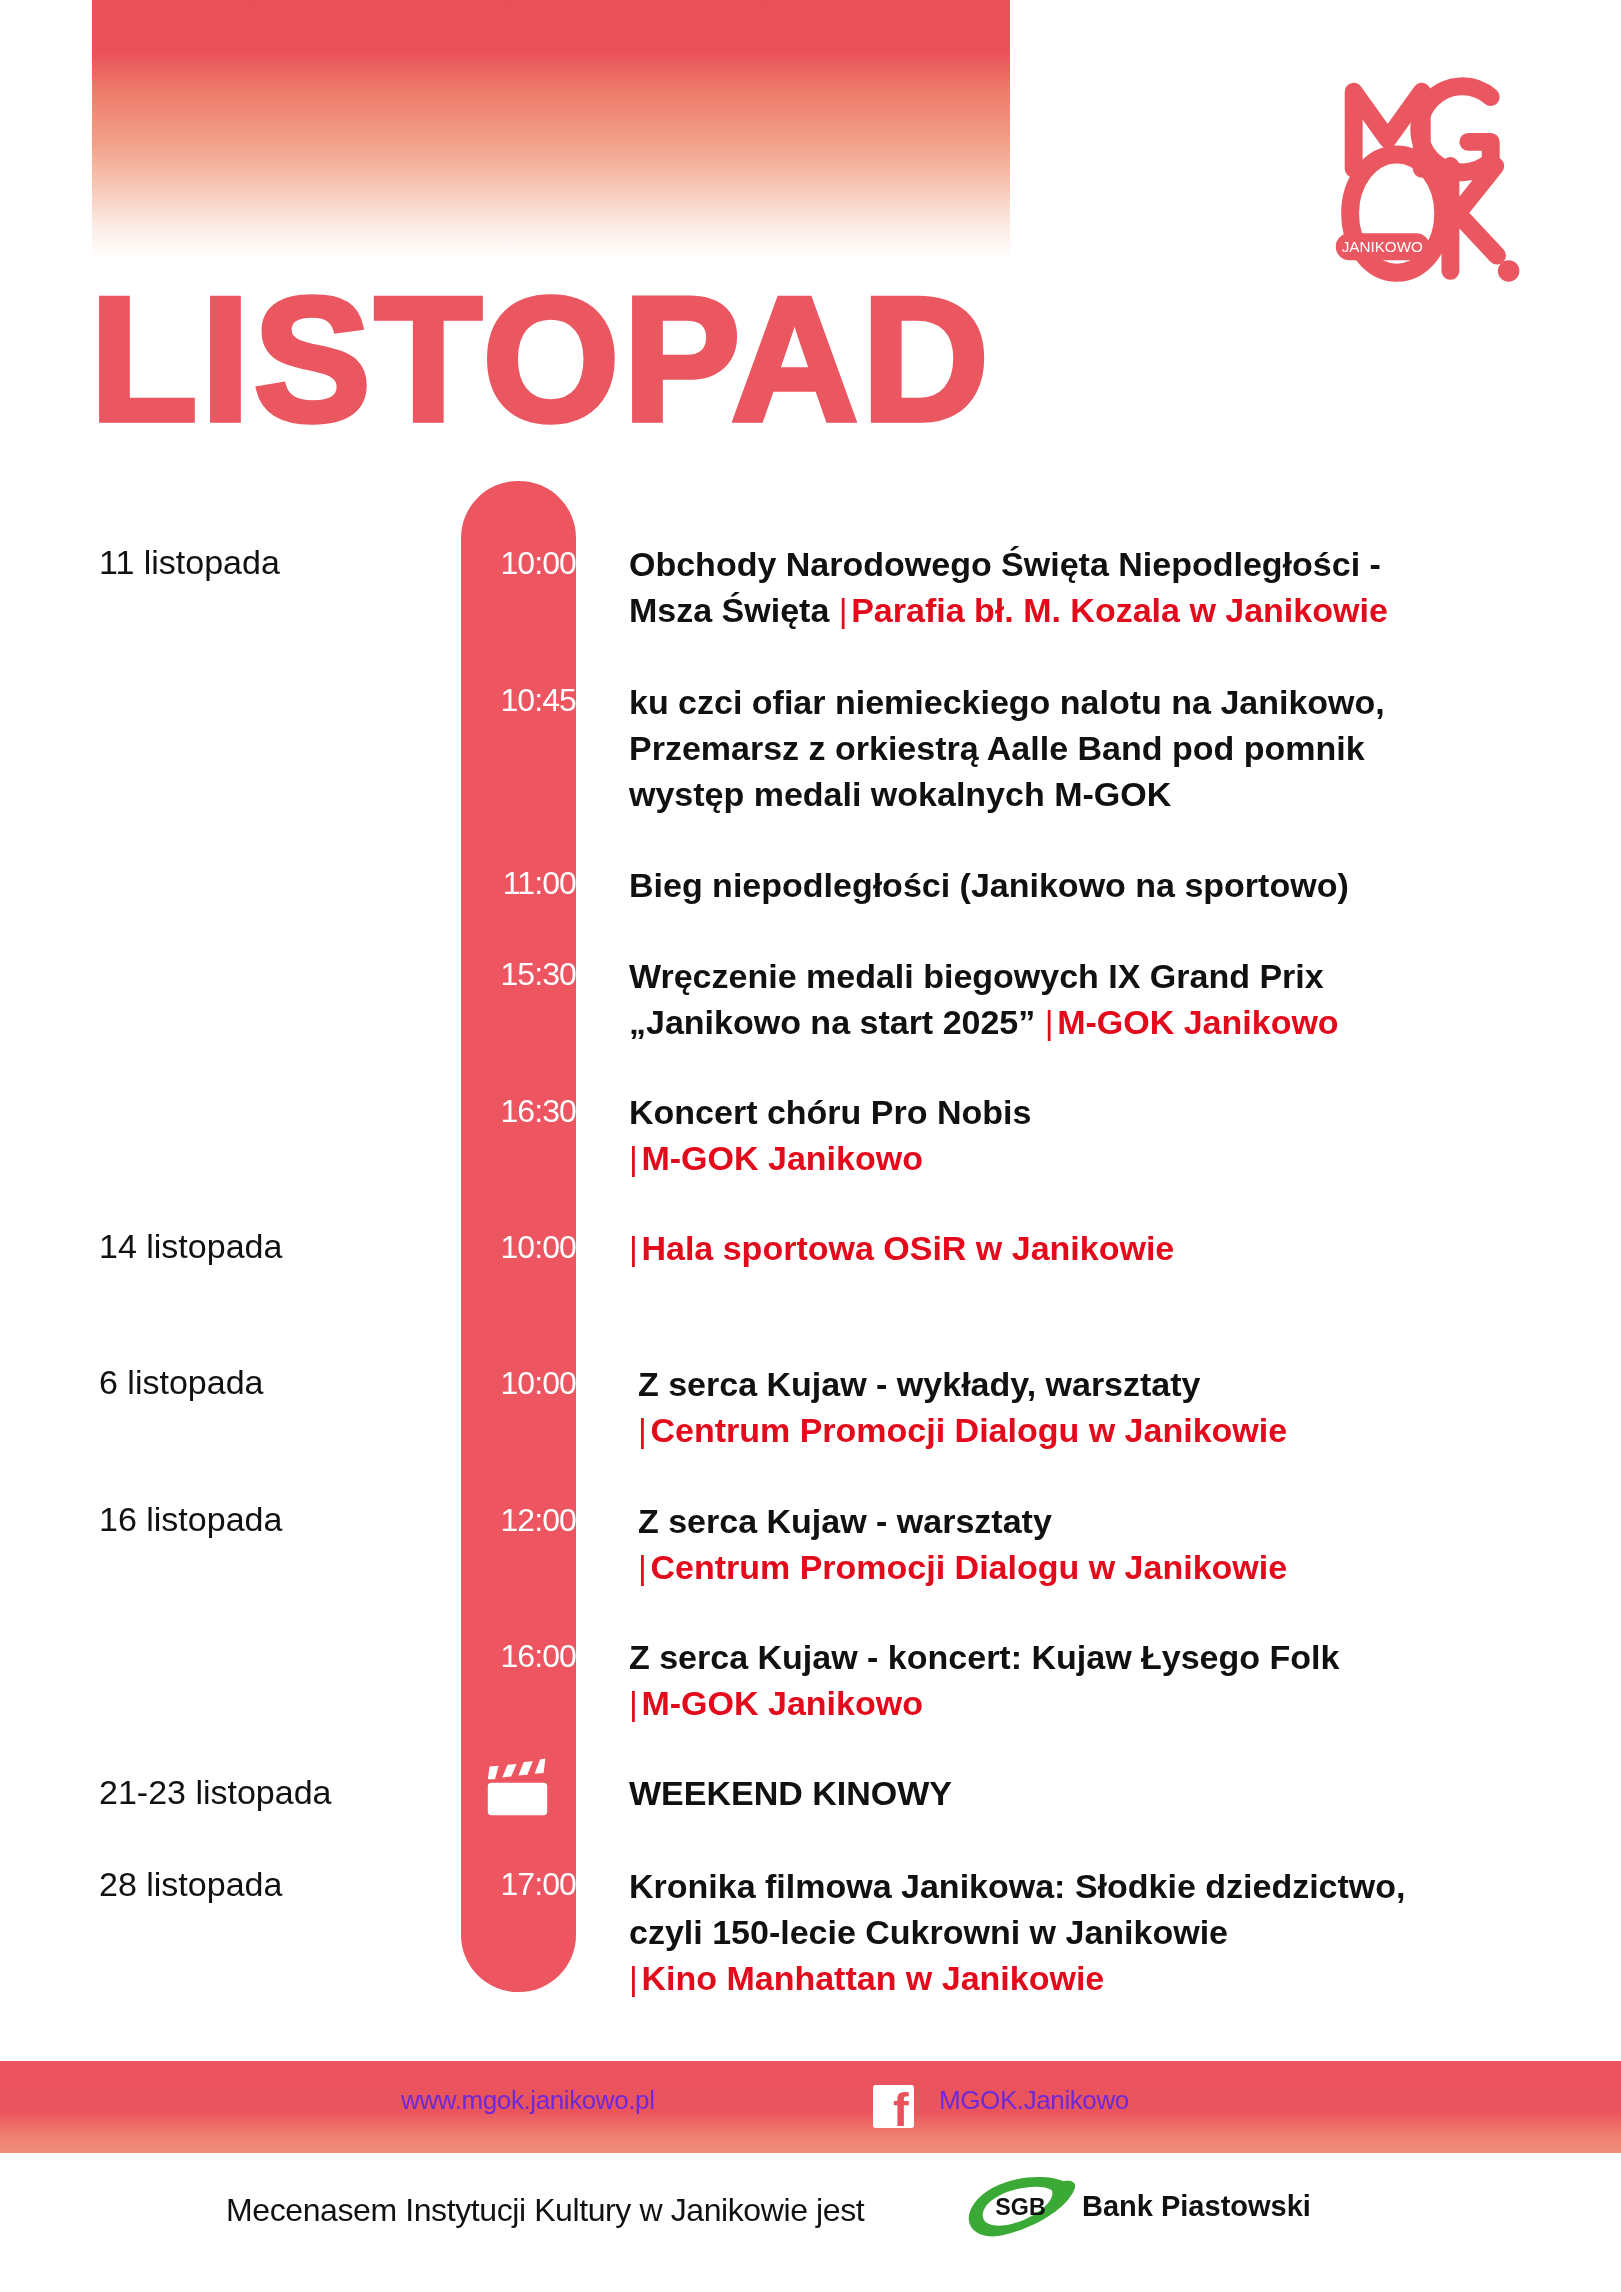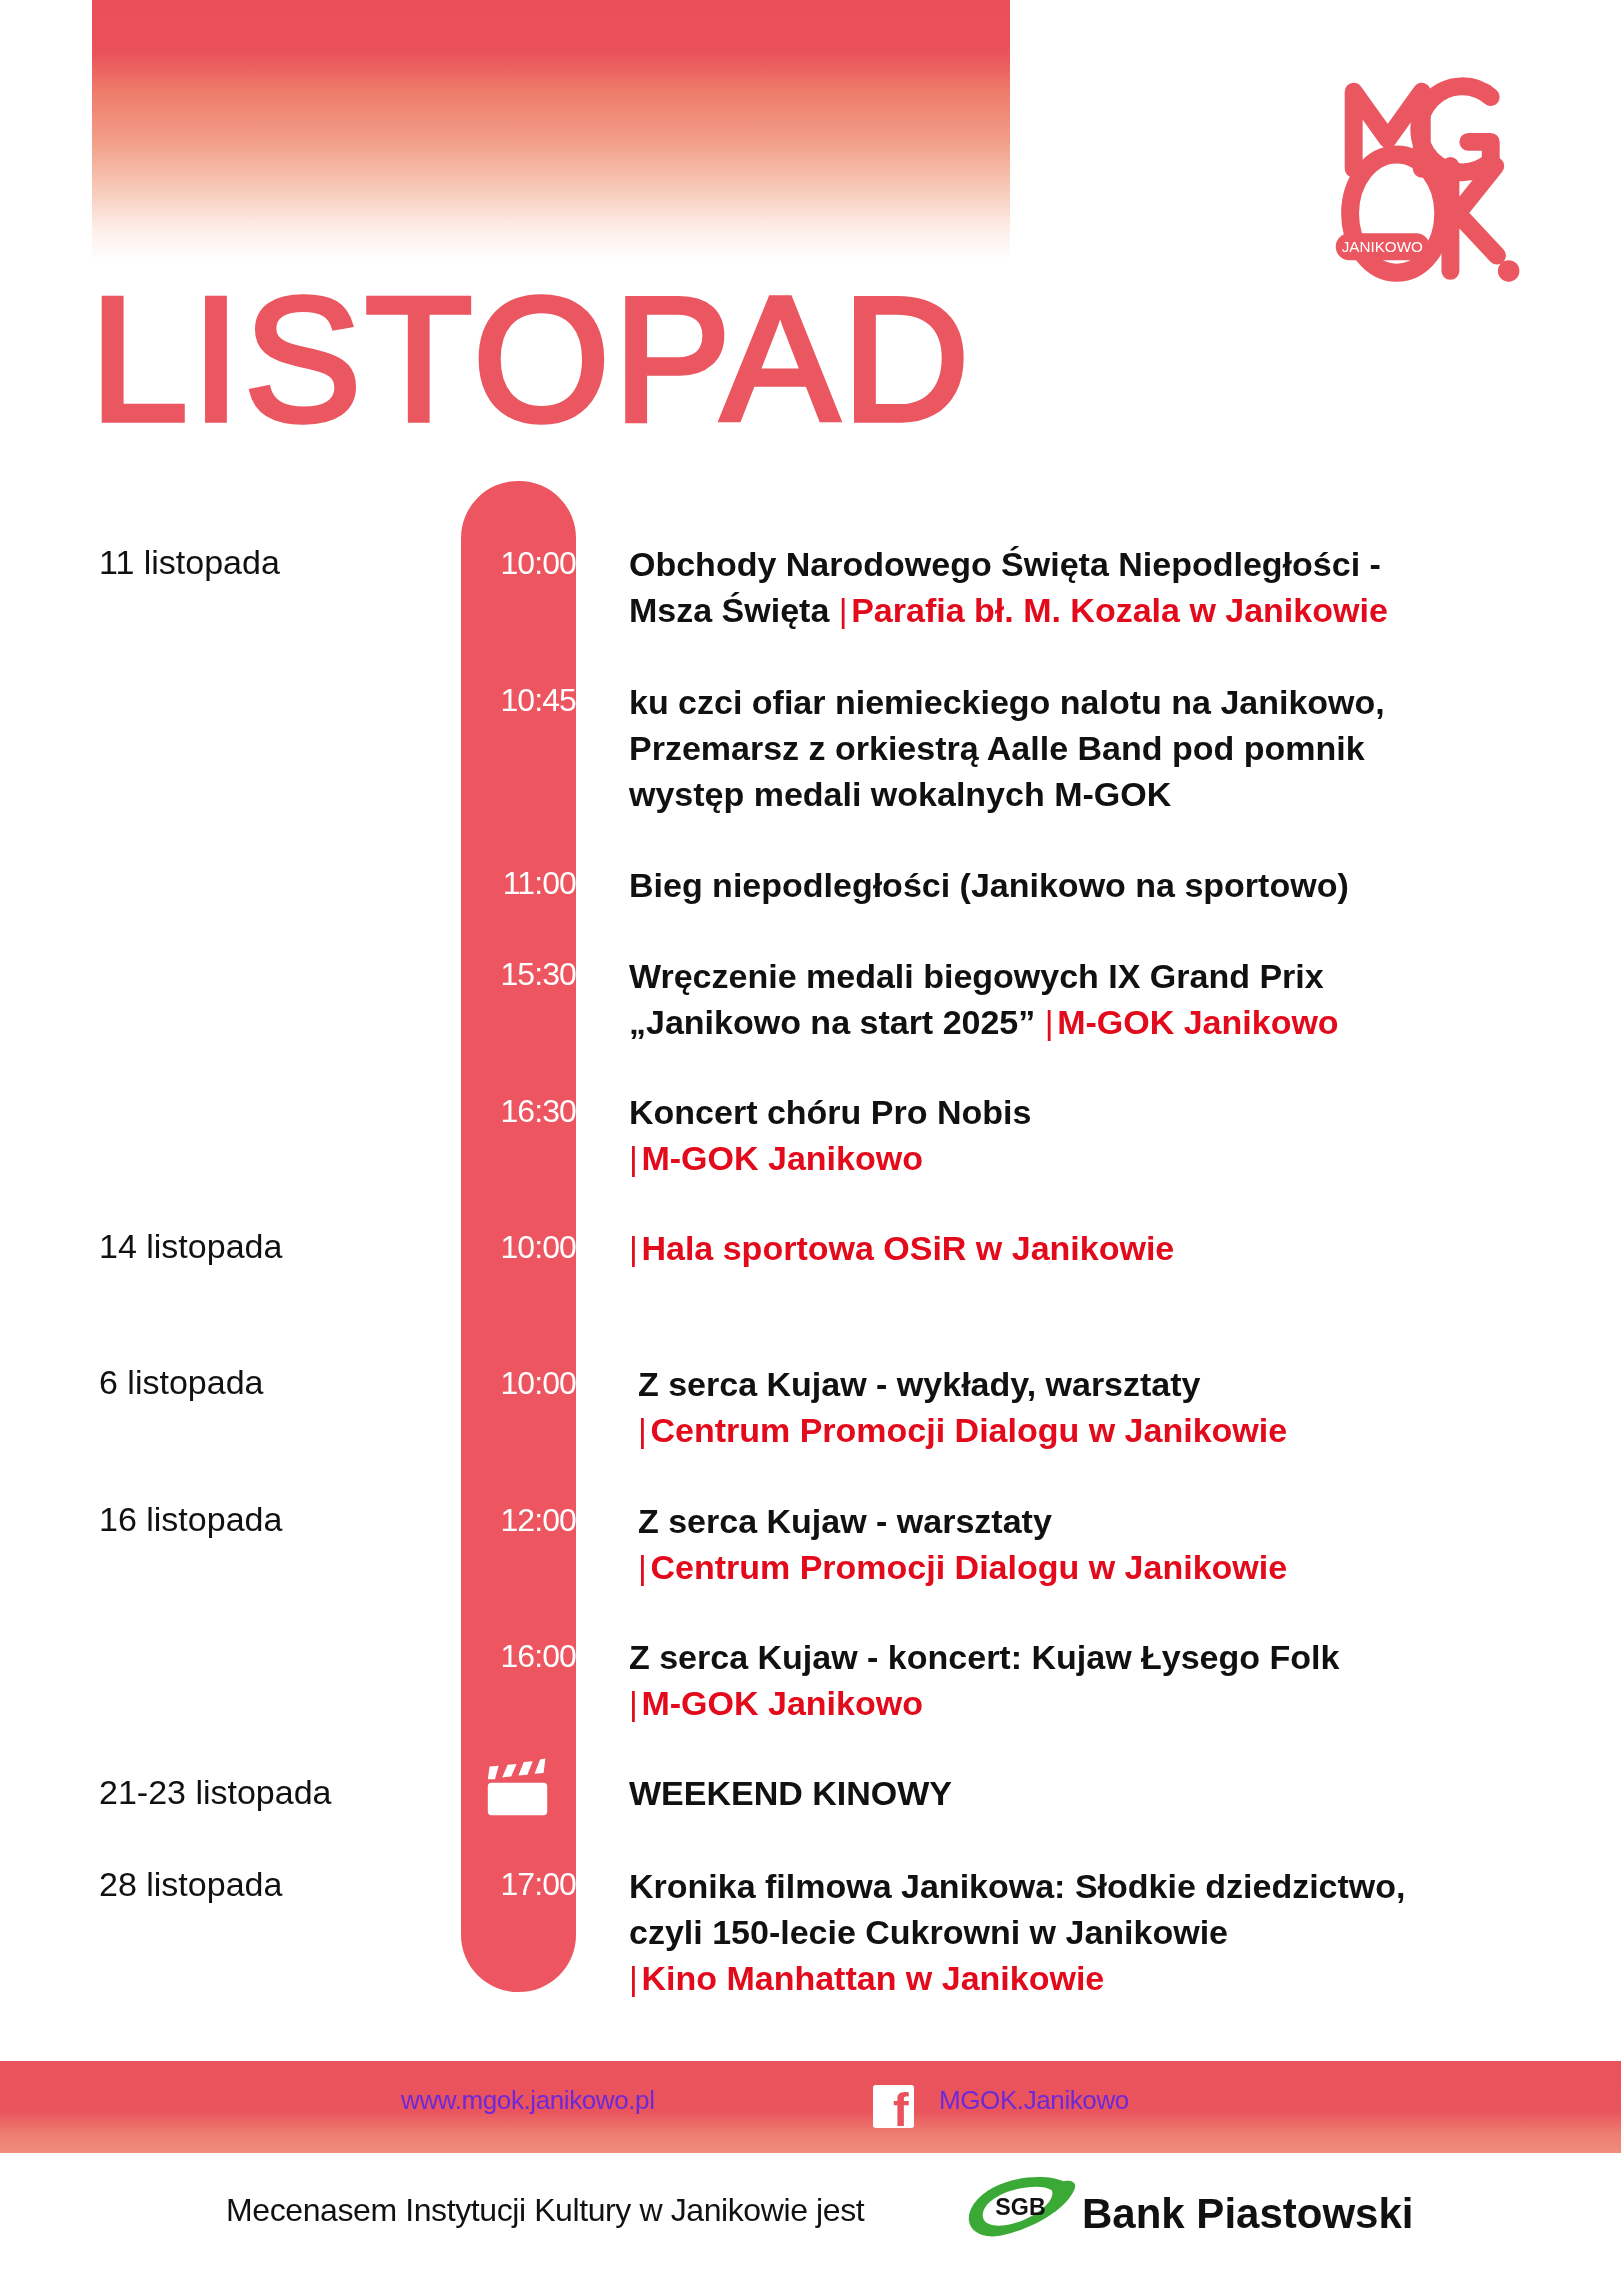--- a/index.html
+++ b/index.html
@@ -5,21 +5,21 @@
   * { margin: 0; padding: 0; box-sizing: border-box; }
   html, body { width: 1621px; height: 2293px; background: #ffffff; overflow: hidden; }
   body { position: relative; font-family: "Liberation Sans", sans-serif; color: #111; }
 
   .top-gradient {
     position: absolute; left: 92px; top: 0; width: 918px; height: 260px;
     background: linear-gradient(to bottom, #ea505a 0%, #ea515a 20%, #ee7b6a 35%, #f2a08a 55%, #f7c8b6 72%, #fdeee8 88%, #ffffff 100%);
   }
   .title {
     position: absolute; left: 90px; top: 285px; height: 149px; width: 931px;
-    font-family: "Liberation Sans", sans-serif; font-weight: 400; font-size: 176px;
+    font-family: "Liberation Sans", sans-serif; font-weight: 700; font-size: 176px;
     color: #eb5761; letter-spacing: 3.6px; line-height: 149px;
     transform: scaleX(1.0); transform-origin: left top;
     -webkit-text-stroke: 5.4px #eb5761;
   }
 
   .logo { position: absolute; left: 1325px; top: 72px; width: 215px; height: 215px; }
 
   .timeline-bar {
     position: absolute; left: 461px; top: 481px; width: 115px; height: 1511px;
     background: #ed5560; border-radius: 57px;
@@ -56,21 +56,21 @@
   .fb-icon span {
     position: absolute; right: 5.4px; bottom: -5.4px; font-weight: 700; font-size: 47px; color: #ea535d;
     font-family: "Liberation Sans", sans-serif; line-height: 47px;
   }
 
   .sponsor-text {
     position: absolute; left: 226px; top: 2192px; font-size: 32px; color: #111; letter-spacing: -0.4px;
   }
   .sgb-logo { position: absolute; left: 958px; top: 2172px; width: 125px; height: 72px; }
   .bank-name {
-    position: absolute; left: 1082px; top: 2190px; font-size: 42px; font-weight: 700; color: #111;
+    position: absolute; left: 1082px; top: 2190px; font-size: 29px; font-weight: 700; color: #111;
   }
 </style>
 </head>
 <body>
 
 <div class="top-gradient"></div>
 <div class="title">LISTOPAD</div>
 
 <svg class="logo" viewBox="0 0 240 240">
   <g fill="none" stroke="#eb5761" stroke-width="20" stroke-linecap="round" stroke-linejoin="round">

